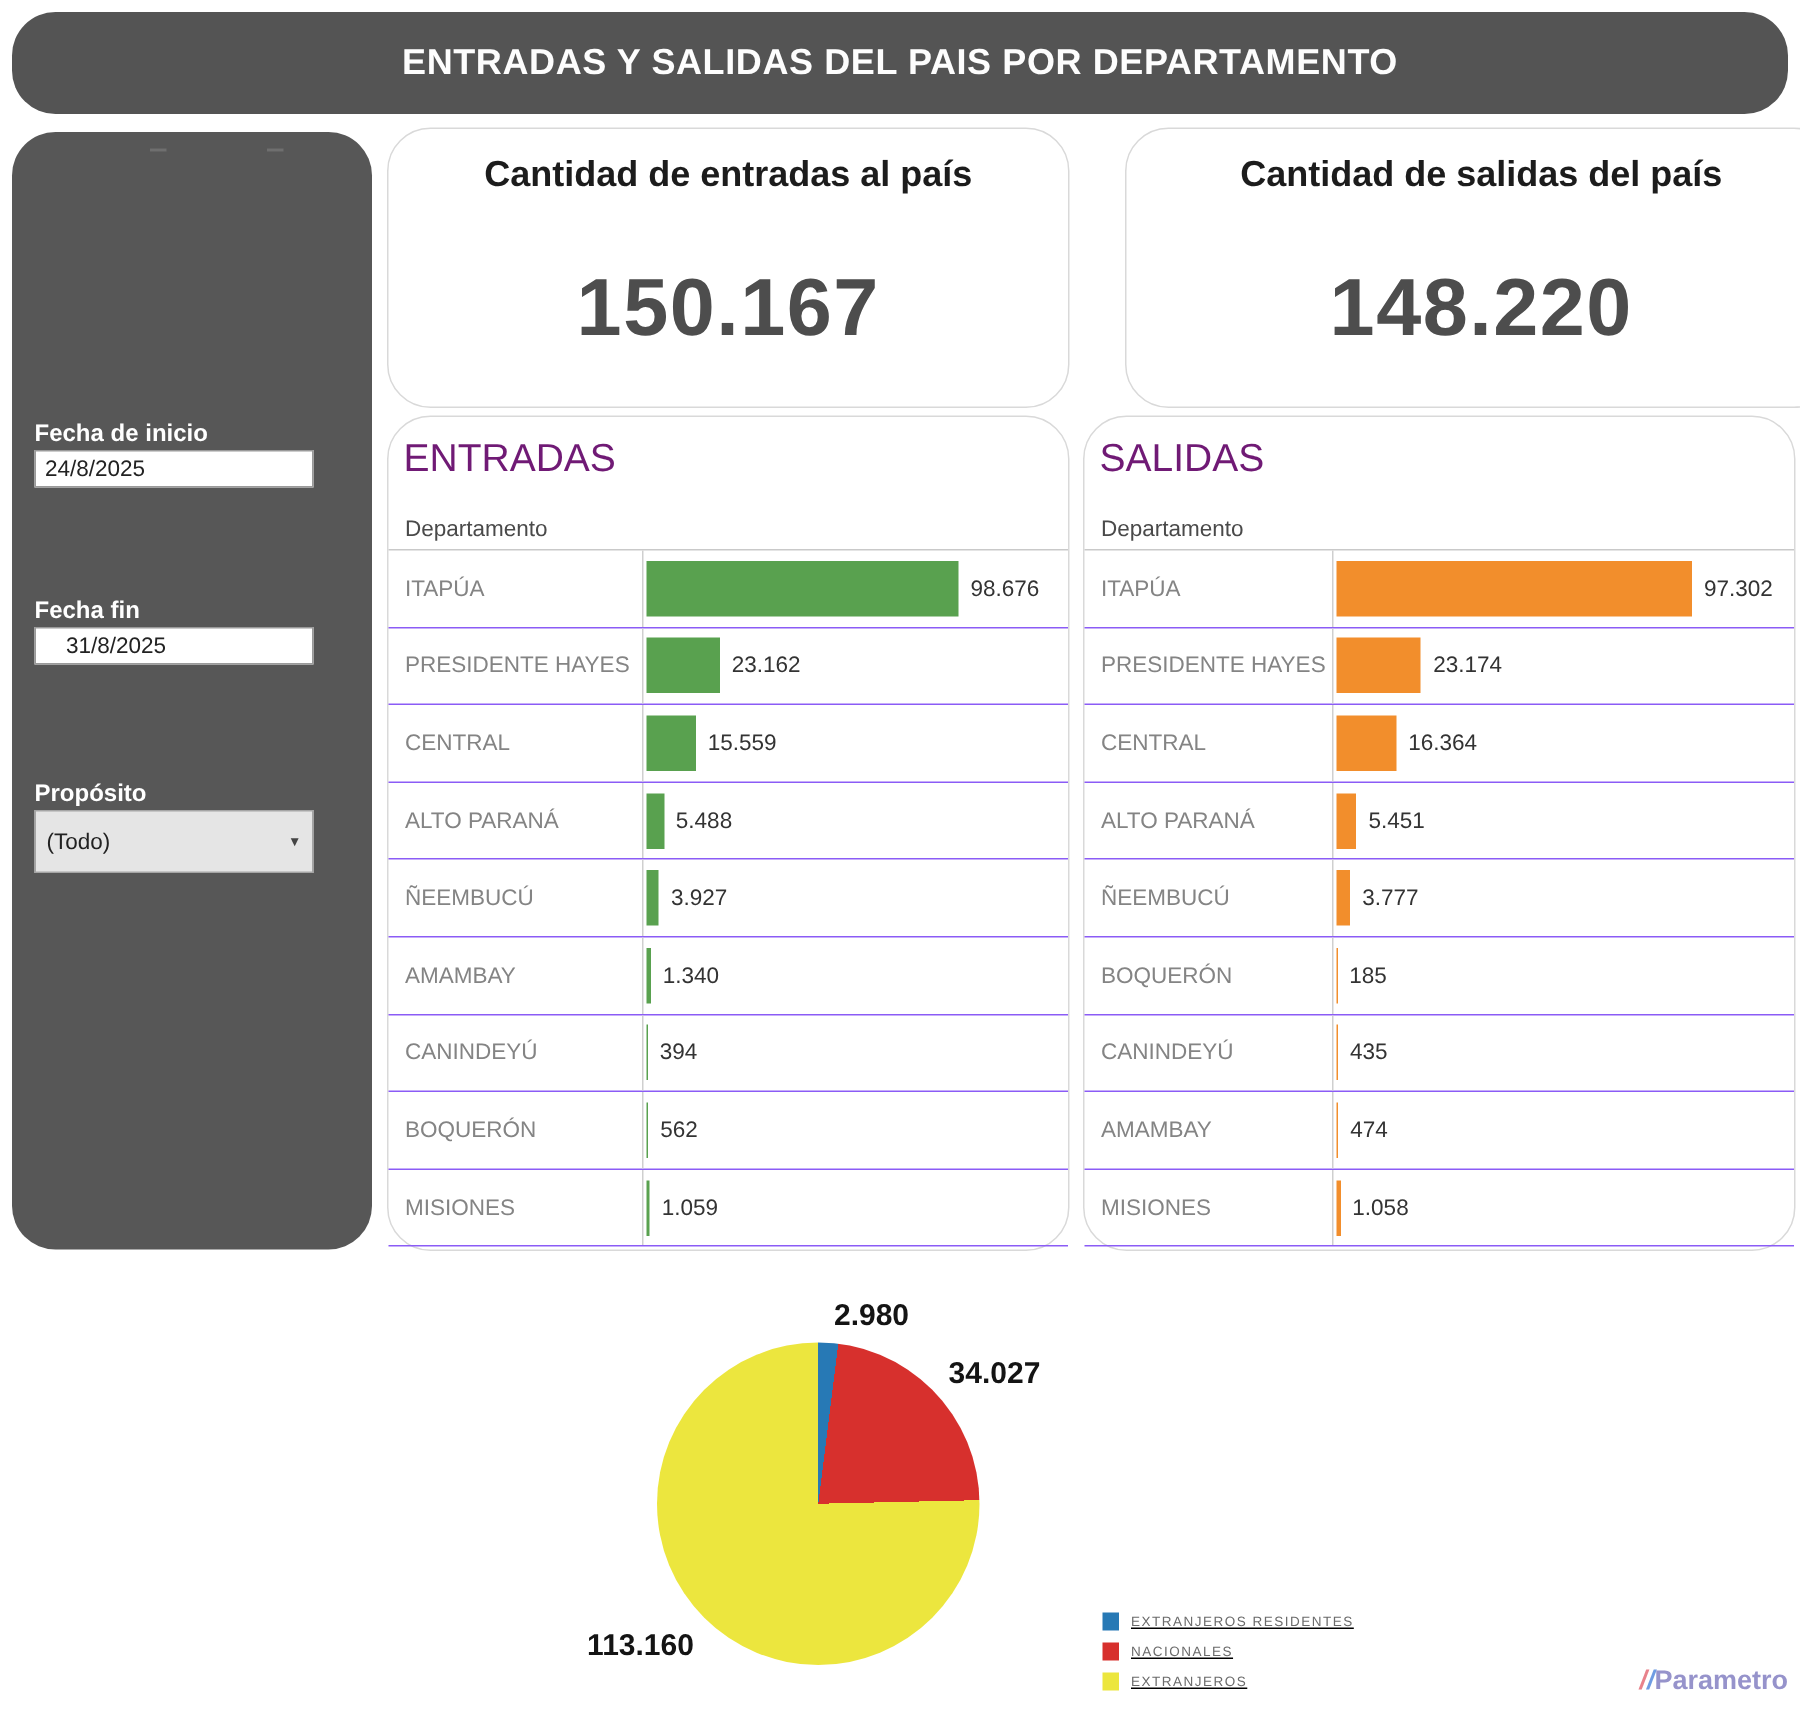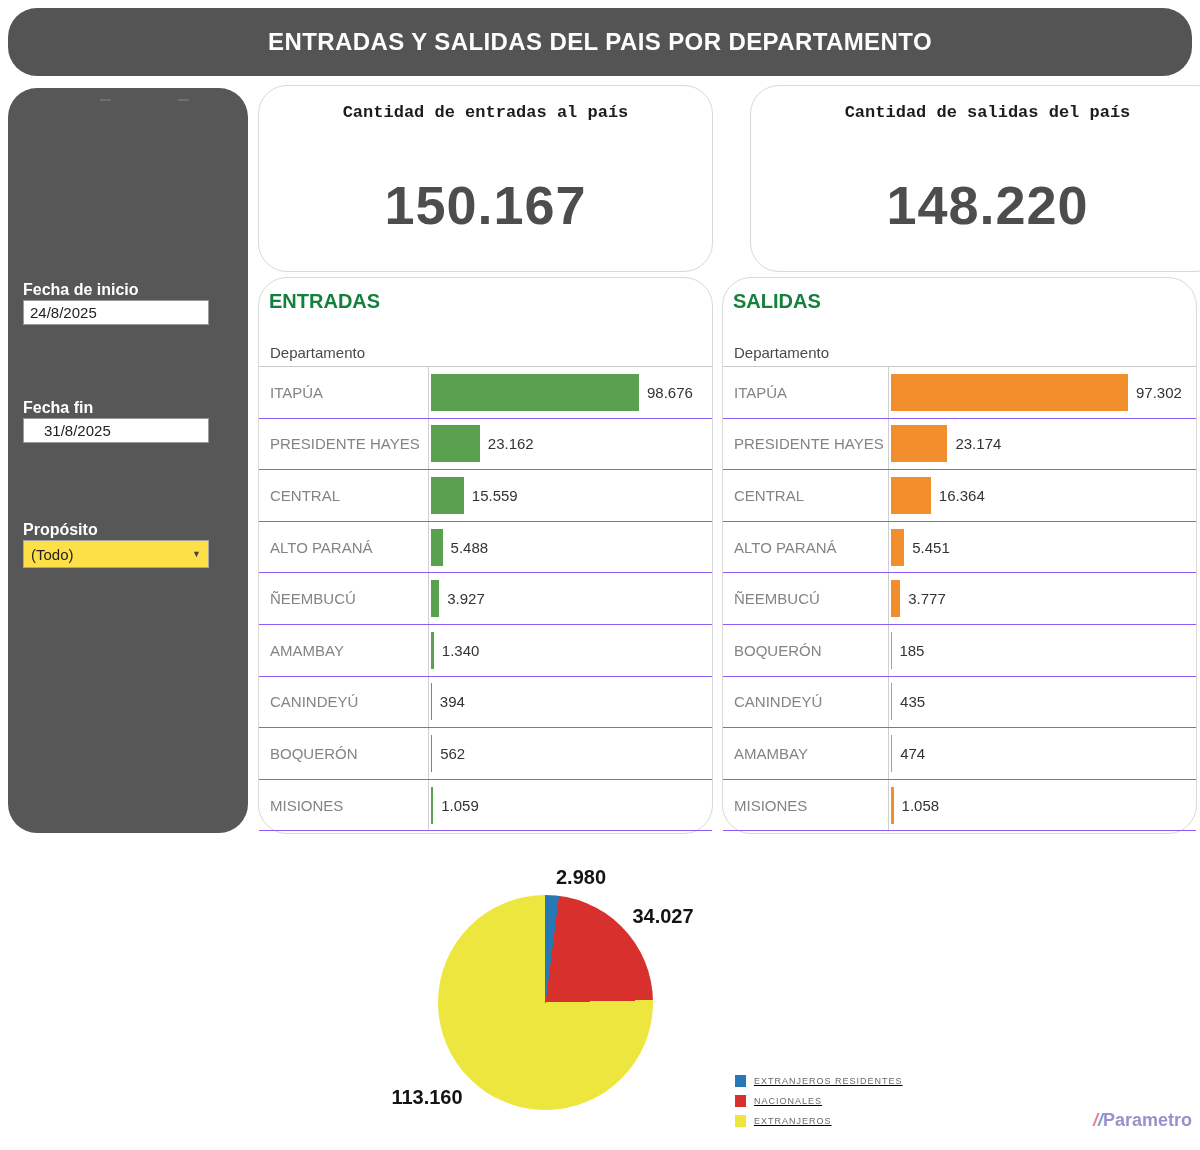--- a/index.html
+++ b/index.html
@@ -21,36 +21,36 @@
   .sidebar { left:8px; top:88px; width:240px; height:745px; background:#575757; }
   .dash { position:absolute; height:2px; width:11px; background:#6f6f6f; top:11px; }
   .d1 { left:92px; } .d2 { left:170px; }
   .flabel { position:absolute; color:#ffffff; font-weight:bold; font-size:16px; }
   .finput {
     position:absolute; width:186px; height:25px; background:#ffffff;
     border:1px solid #9a9a9a; font-family:"Liberation Sans",sans-serif;
     font-size:15px; color:#222222; padding:1px 6px;
   }
   .fselect {
-    position:absolute; left:15px; top:452px; width:186px; height:28px; background:#fde047;
+    position:absolute; left:15px; top:452px; width:186px; height:42px; background:#e5e5e5;
     border:1px solid #a5a5a5; display:flex; align-items:center; justify-content:space-between;
     padding:0 7px; font-size:15px; color:#222222; cursor:default;
   }
   .caret { font-size:9px; color:#444444; }
 
   
   .card { background:#ffffff; border:1px solid #d9d9d9; }
   .card-title { position:absolute; top:17px; left:0; right:0; text-align:center;
-    font-weight:bold; font-size:17px; color:#1c1c1c;font-family:Liberation Mono, monospace; }
+    font-weight:bold; font-size:24px; color:#1c1c1c; }
   .big-num { position:absolute; top:88px; left:0; right:0; text-align:center;
     font-weight:bold; font-size:54px; color:#4d4d4d; letter-spacing:1px; }
 
   
   .panel { background:#ffffff; border:1px solid #d9d9d9; }
-  .panel-title { position:absolute; left:10px; top:12px; font-weight:bold; font-size:20px; color:#15803d; }
+  .panel-title { position:absolute; left:10px; top:12px; font-weight:normal; font-size:26px; color:#701a75; }
   .col-hdr { position:absolute; left:11px; top:66px; font-size:15px; color:#4a4a4a; }
   .rows { position:absolute; top:88px; left:0; right:0; border-top:1px solid #c9c9c9; }
   .row { height:51.6px; border-bottom:1px solid #8b5cf6; display:flex; }
   .row-label {
     padding-left:11px; color:#848484; font-size:15px; display:flex; align-items:center;
     border-right:1px solid #cfcfcf; flex:none;
   }
   .bar-cell { flex:1; display:flex; align-items:center; padding-left:2px; overflow:hidden;text-align:right; }
   .bar { height:37px; flex:none; }
   .bar-val { font-size:15px; color:#333333; margin-left:8px; white-space:nowrap; }

